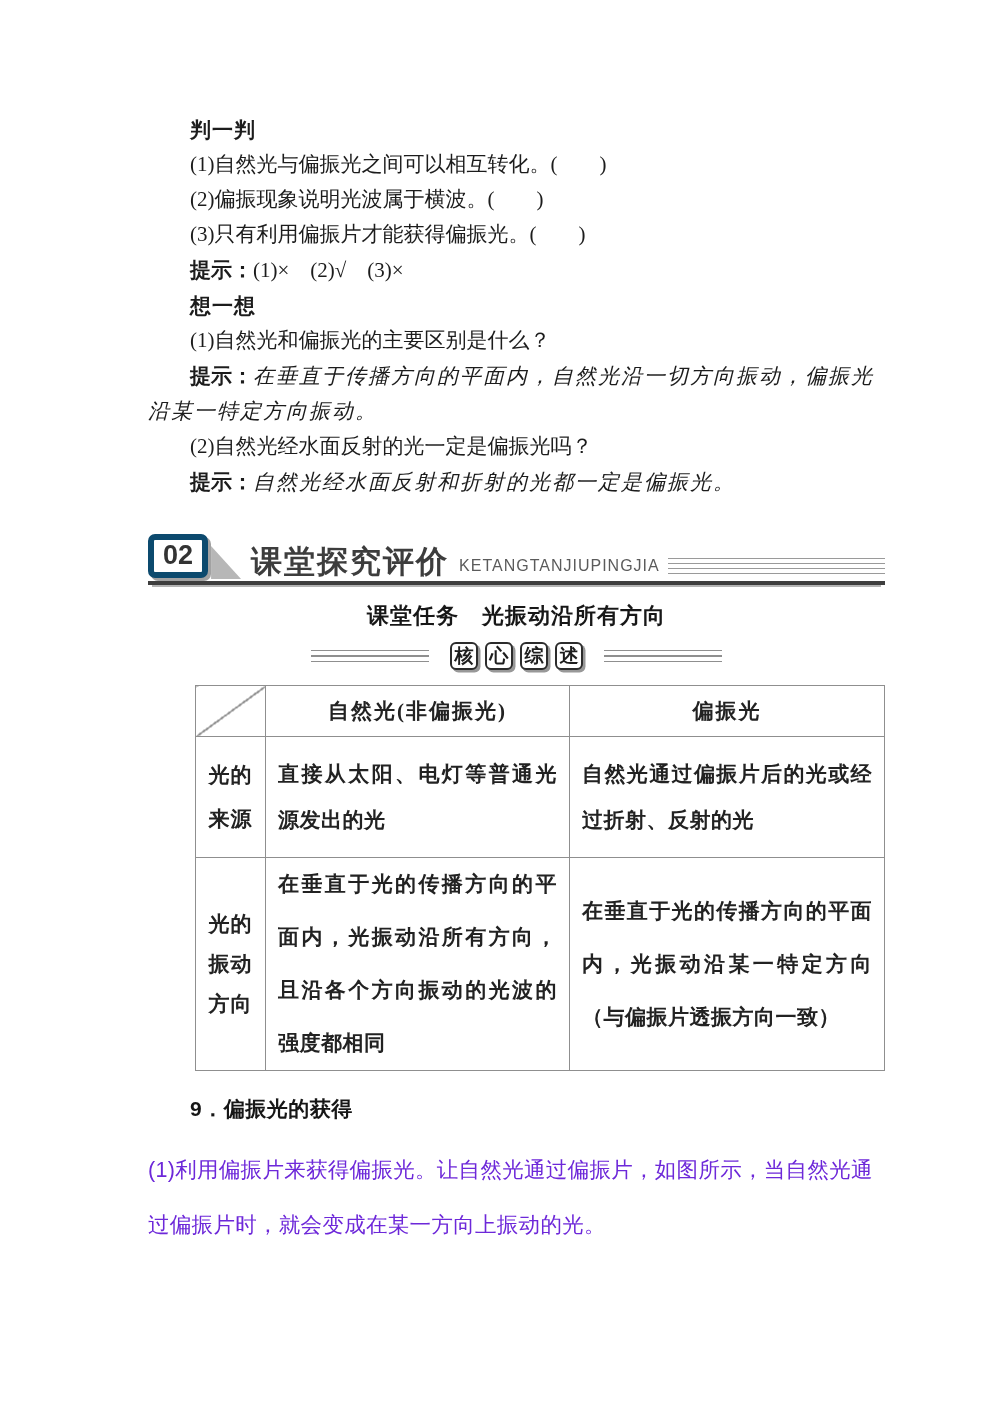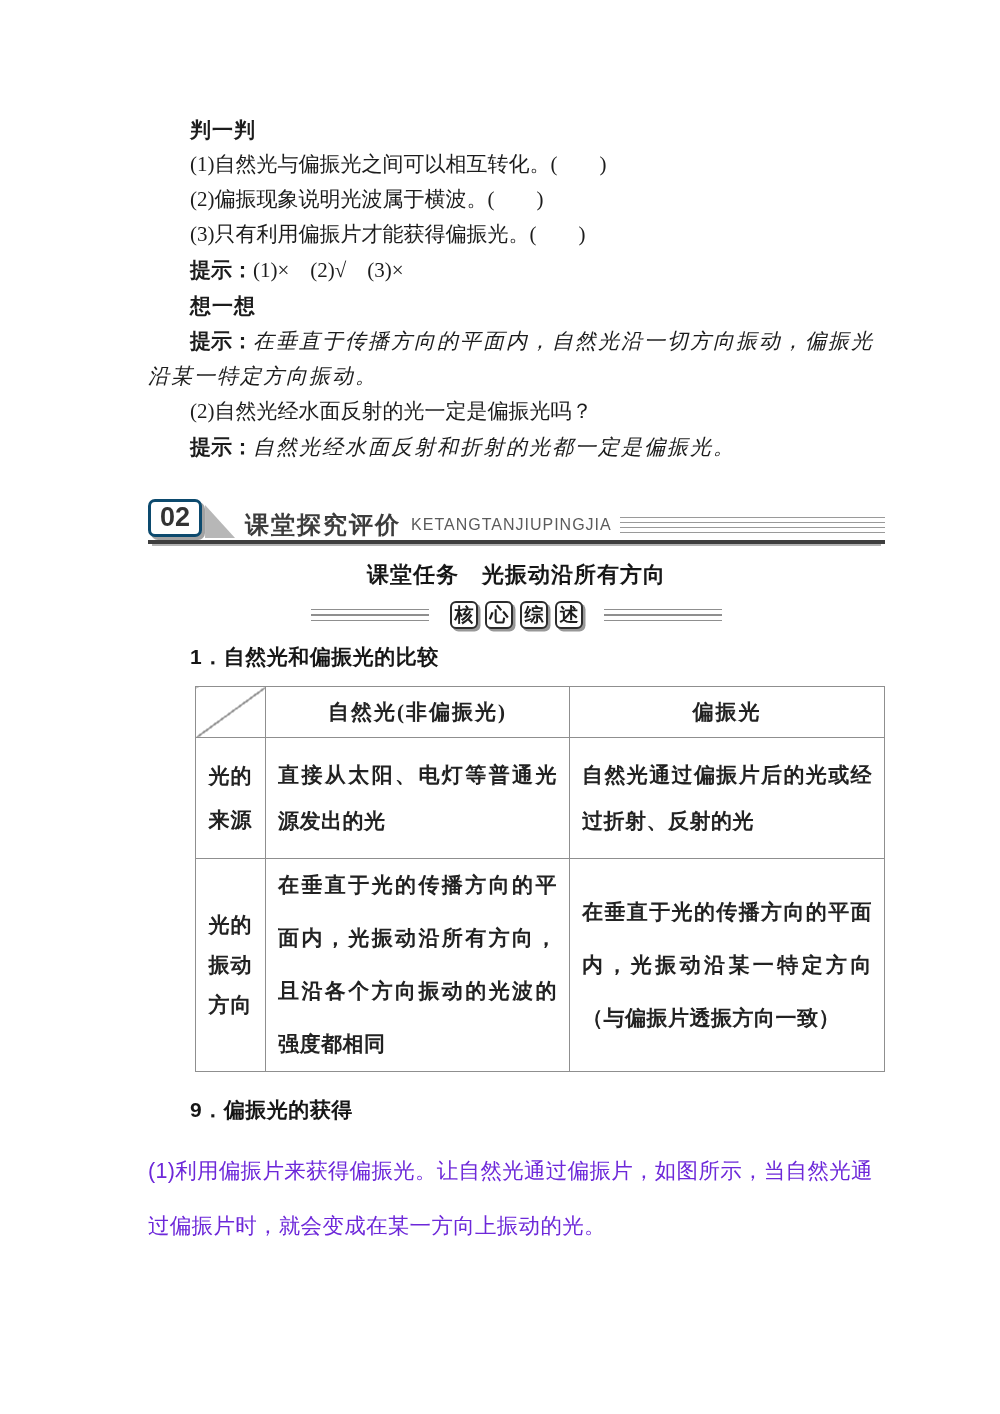--- a/index.html
+++ b/index.html
@@ -43,42 +43,42 @@
     display:flex;
     align-items:flex-end;
     margin-top:34px;
     border-bottom:4px solid #3e3e3e;
     box-shadow:0 6px 0 -4px #b3b3b3;
     padding-bottom:2px;
   }
   .badge{
     display:inline-block;
     background:#ffffff;
-    border:3px solid #0c4a6e;
+    border:6px solid #0c4a6e;
     border-radius:7px;
     box-shadow:3px 3px 0 #a2a2a2;
     font-family:"Liberation Sans","DejaVu Sans",sans-serif;
     font-weight:bold;
     font-size:27px;
     color:#333333;
     line-height:1;
     padding:2px 9px 3px 9px;
     margin-bottom:1px;
   }
   .flag{
     width:30px;height:33px;
     background:#b7b7b7;
     clip-path:polygon(0 0,100% 100%,0 100%);
     margin-left:3px;
     margin-right:10px;
   }
   .banner-title{
     font-family:"Liberation Sans","DejaVu Sans",sans-serif;
     font-weight:bold;
-    font-size:24px;
+    font-size:31px;
     letter-spacing:2px;
     color:#3d3d3d;
     line-height:1.1;
     margin-bottom:0px;
   }
   .banner-sub{
     font-family:"Liberation Sans","DejaVu Sans",sans-serif;
     font-size:16px;
     letter-spacing:1px;
     color:#5b5b5b;
@@ -208,20 +208,21 @@
   <div class="content">
 
     <div class="qa">
       <p class="hd">判一判</p>
       <p>(1)自然光与偏振光之间可以相互转化。(　　)</p>
       <p>(2)偏振现象说明光波属于横波。(　　)</p>
       <p>(3)只有利用偏振片才能获得偏振光。(　　)</p>
       <p><b class="tip-label">提示：</b><span>(1)×　(2)√　(3)×</span></p>
 
       <p class="hd">想一想</p>
+      <p>(1)自然光和偏振光的主要区别是什么？</p>
       <p><b class="tip-label">提示：</b><span class="kaiti">在垂直于传播方向的平面内，自然光沿一切方向振动，偏振光沿某一特定方向振动。</span></p>
       <p>(2)自然光经水面反射的光一定是偏振光吗？</p>
       <p><b class="tip-label">提示：</b><span class="kaiti">自然光经水面反射和折射的光都一定是偏振光。</span></p>
     </div>
 
     <div class="banner">
       <span class="badge">02</span>
       <span class="flag"></span>
       <span class="banner-title">课堂探究评价</span>
       <span class="banner-sub">KETANGTANJIUPINGJIA</span>
@@ -232,21 +233,20 @@
 
     <div class="core-row">
       <span class="deco left"></span>
       <span class="core-box">核</span>
       <span class="core-box">心</span>
       <span class="core-box">综</span>
       <span class="core-box">述</span>
       <span class="deco right"></span>
     </div>
 
-    <p class="sec-heading">1．自然光和偏振光的比较</p>
 
     <table class="cmp">
       <colgroup>
           <col class="c1">
           <col class="c2">
           <col class="c3">
         </colgroup>
       <tbody>
           <tr class="hrow">
         <td class="diag"></td>

